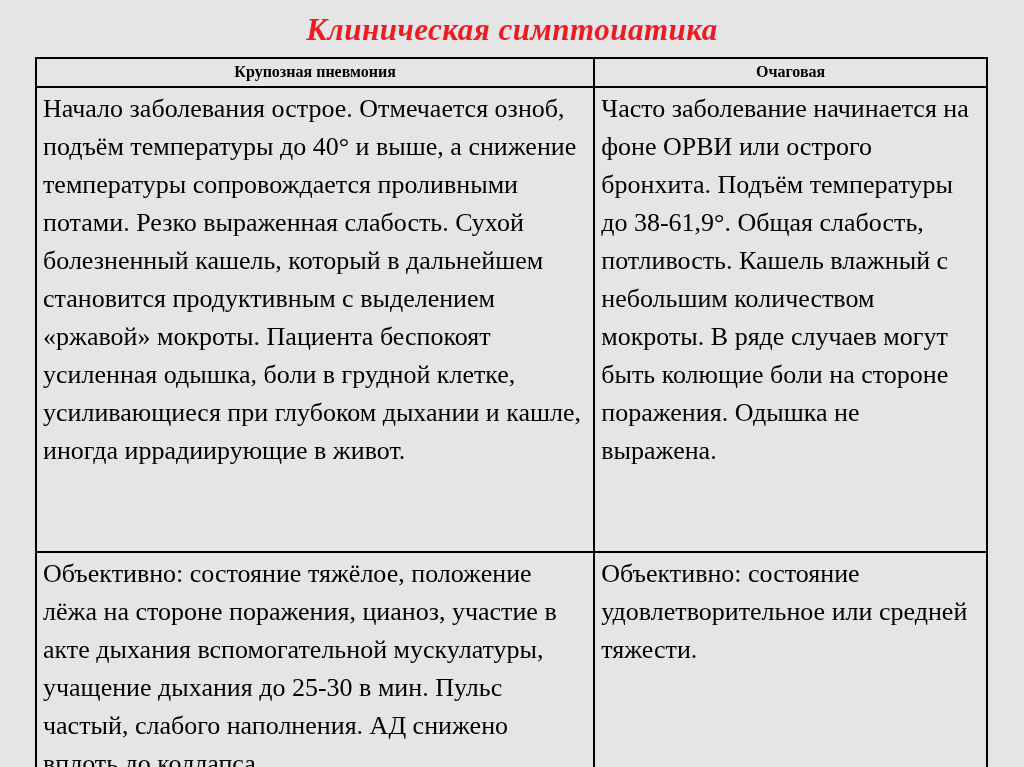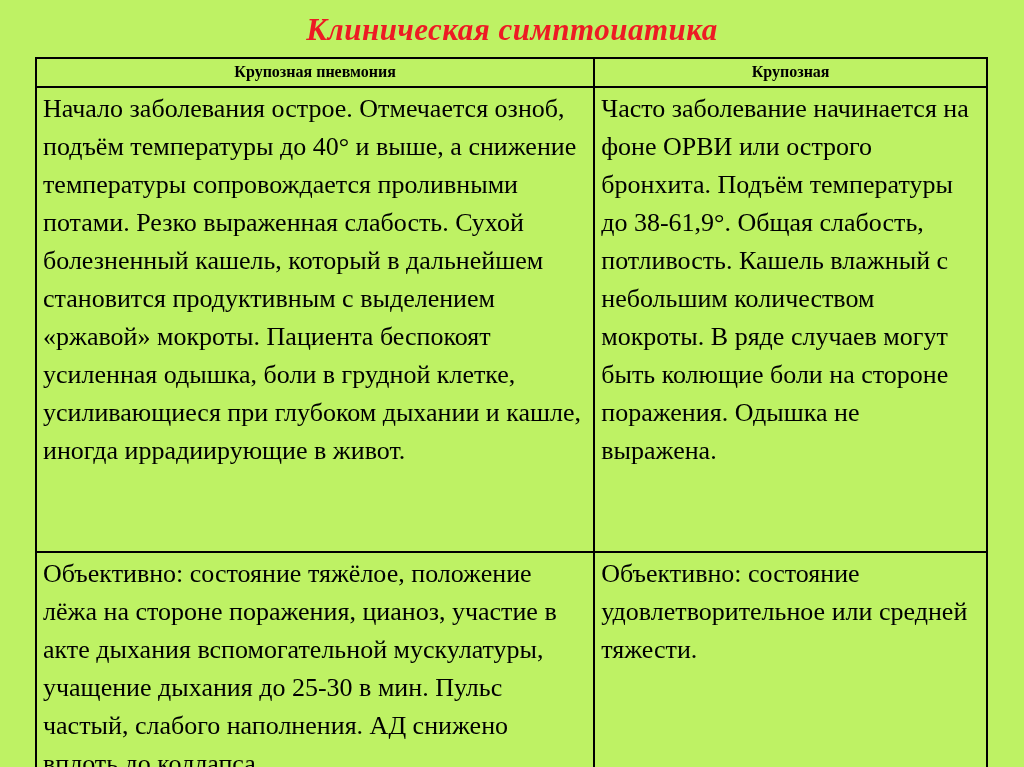--- a/index.html
+++ b/index.html
@@ -4,21 +4,21 @@
 <style>
   * { margin: 0; padding: 0; box-sizing: border-box; }
   html, body {
     background: #ffffff;
     font-family: "Liberation Serif", "DejaVu Serif", serif;
   }
   .slide {
     position: relative;
     width: 1024px;
     height: 767px;
-    background: #bef264;
+    background: #e5e5e5;
     overflow: hidden;
   }
   .slide-title {
     text-align: center;
     font-size: 31px;
     font-weight: bold;
     font-style: italic;
     padding-top: 12px;
     letter-spacing: 0.5px;
   }
@@ -61,21 +61,21 @@
   <div class="slide-title" style="color: rgb(237, 27, 36);">Клиническая симптоиатика</div>
 
   <table class="symptom-table">
     <colgroup>
       <col class="col-left">
       <col class="col-right">
     </colgroup>
     <thead>
       <tr>
         <th>Крупозная пневмония</th>
-        <th>Крупозная</th>
+        <th>Очаговая</th>
       </tr>
     </thead>
     <tbody>
       <tr>
         <td class="tall">Начало заболевания острое. Отмечается озноб, подъём температуры до 40° и выше, а снижение температуры сопровождается проливными потами. Резко выраженная слабость. Сухой болезненный кашель, который в дальнейшем становится продуктивным с выделением «ржавой» мокроты. Пациента беспокоят усиленная одышка, боли в грудной клетке, усиливающиеся при глубоком дыхании и кашле, иногда иррадиирующие в живот.</td>
         <td class="tall">Часто заболевание начинается на фоне ОРВИ или острого бронхита. Подъём температуры до 38-61,9°. Общая слабость, потливость. Кашель влажный с небольшим количеством мокроты. В ряде случаев могут быть колющие боли на стороне поражения. Одышка не выражена.</td>
       </tr>
       <tr>
         <td class="short">Объективно: состояние тяжёлое, положение лёжа на стороне поражения, цианоз, участие в акте дыхания вспомогательной мускулатуры, учащение дыхания до 25-30 в мин. Пульс частый, слабого наполнения. АД снижено вплоть до коллапса.</td>
         <td class="short">Объективно: состояние удовлетворительное или средней тяжести.</td>

